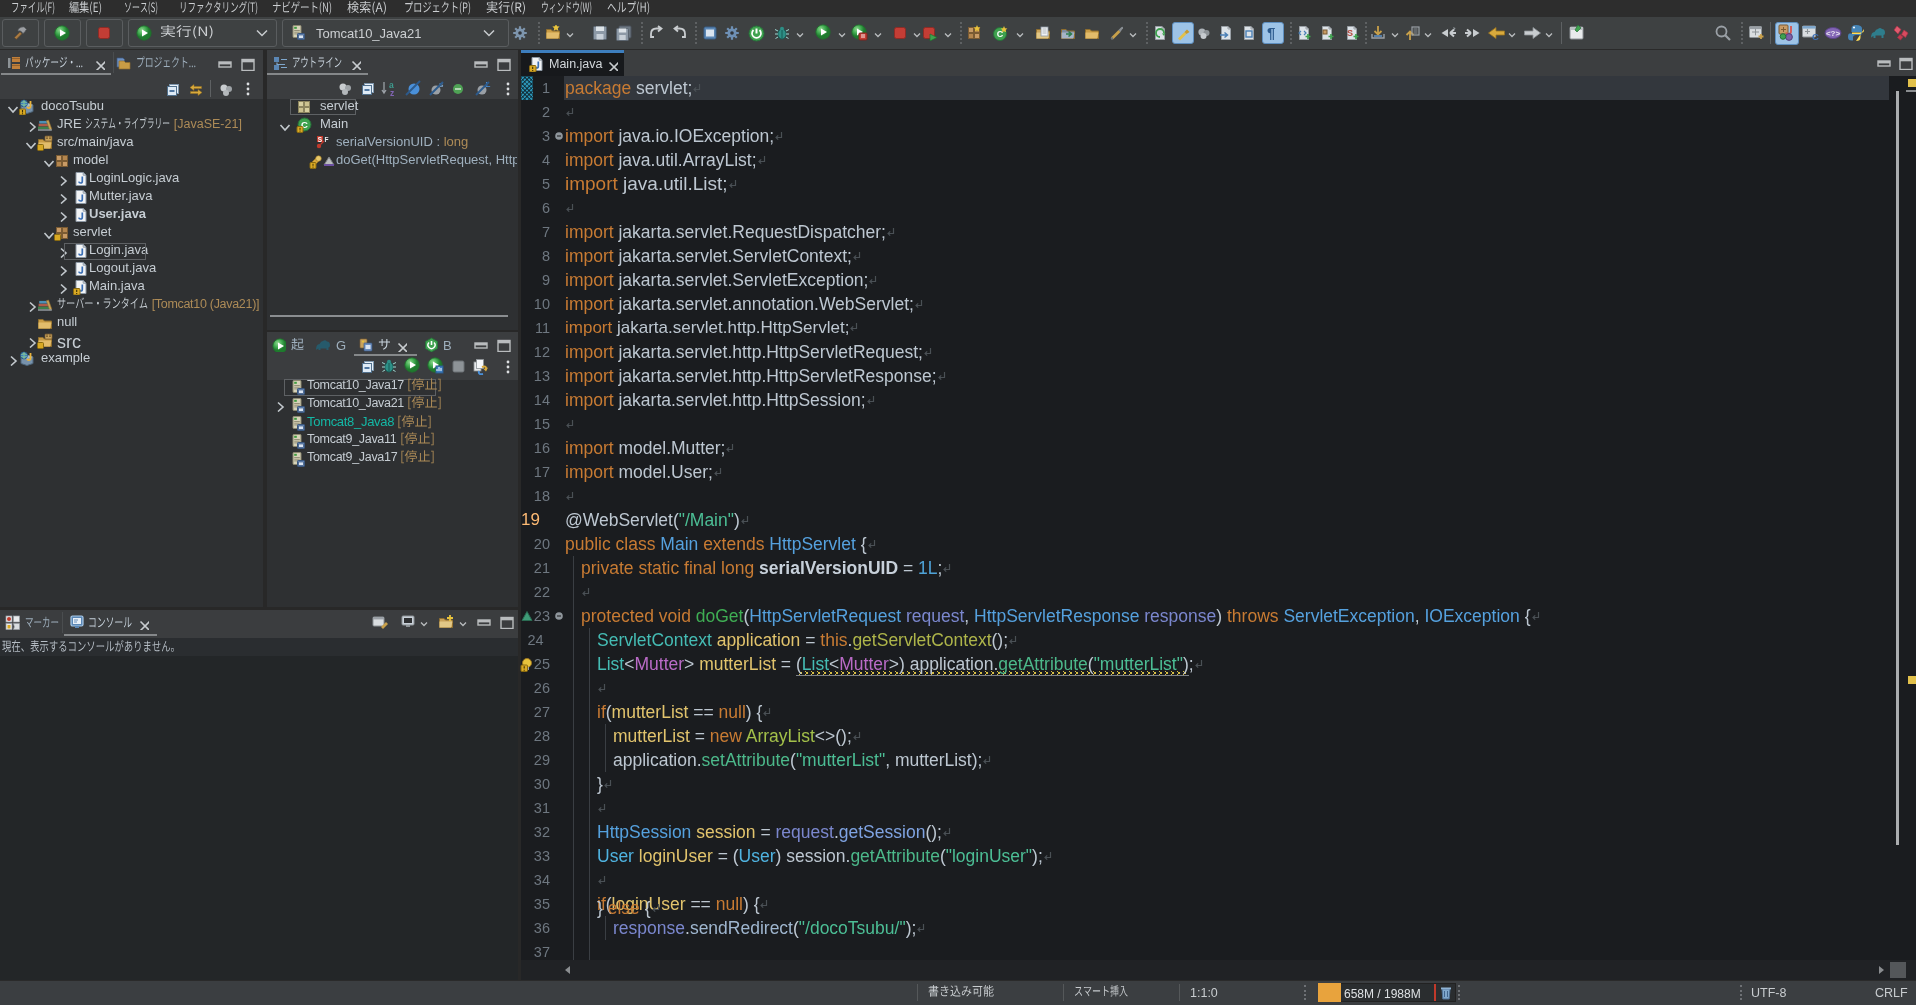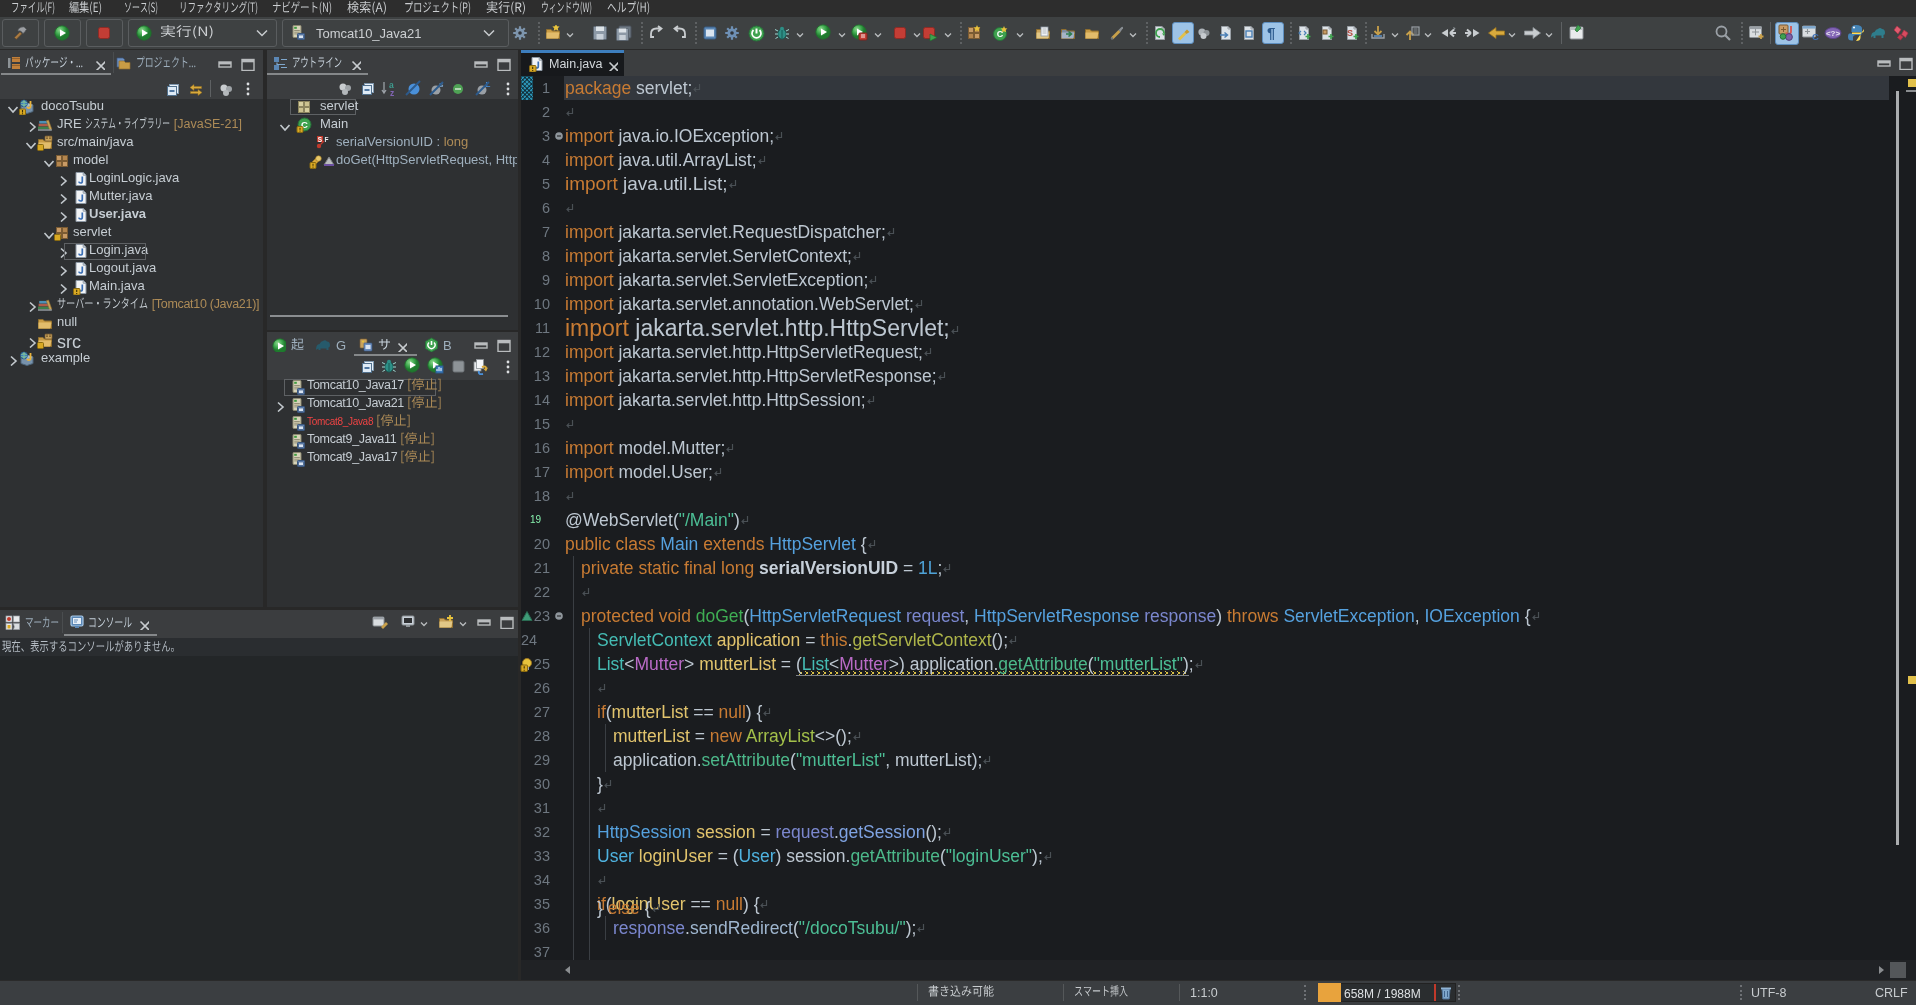--- a/index.html
+++ b/index.html
@@ -795,21 +795,21 @@
         <path fill="#AD8B57" d="M1.4 13.3L1.4 0.8L4.0 0.8L4.0 1.4L2.3 1.4L2.3 12.6L4.0 12.6L4.0 13.3ZM8.5 1.4L16.8 1.4L16.8 2.2L8.5 2.2ZM12.1 0.2L13.1 0.2L13.1 1.8L12.1 1.8ZM10.4 3.7L10.4 4.9L14.8 4.9L14.8 3.7ZM9.5 3.0L15.8 3.0L15.8 5.6L9.5 5.6ZM8.3 6.3L16.9 6.3L16.9 8.5L16.0 8.5L16.0 7.1L9.1 7.1L9.1 8.6L8.3 8.6ZM9.7 8.0L15.5 8.0L15.5 8.8L9.7 8.8ZM12.1 8.2L13.1 8.2L13.1 11.0Q13.1 11.4 13.0 11.7Q12.9 11.9 12.6 12.0Q12.2 12.1 11.7 12.1Q11.2 12.1 10.5 12.1Q10.5 11.9 10.4 11.7Q10.3 11.4 10.2 11.2Q10.6 11.2 10.9 11.2Q11.3 11.2 11.5 11.2Q11.8 11.2 11.9 11.2Q12.0 11.2 12.1 11.2Q12.1 11.1 12.1 11.0ZM7.8 0.2L8.8 0.5Q8.3 1.6 7.8 2.6Q7.2 3.7 6.5 4.7Q5.9 5.6 5.2 6.3Q5.1 6.2 5.0 6.0Q4.9 5.8 4.8 5.7Q4.7 5.5 4.6 5.4Q5.2 4.7 5.8 3.9Q6.4 3.1 7.0 2.1Q7.5 1.2 7.8 0.2ZM6.5 3.5L7.4 2.6L7.4 2.6L7.4 12.1L6.5 12.1ZM24.4 4.5L29.2 4.5L29.2 5.5L24.4 5.5ZM18.0 10.5L29.7 10.5L29.7 11.4L18.0 11.4ZM23.9 0.2L24.9 0.2L24.9 11.0L23.9 11.0ZM19.8 3.0L20.8 3.0L20.8 10.9L19.8 10.9ZM30.8 13.3L30.8 12.6L32.5 12.6L32.5 1.4L30.8 1.4L30.8 0.8L33.4 0.8L33.4 13.3Z"></path>
       </g>
     </svg></div>
 <svg style="position:absolute;left:290px;top:415px;" width="16" height="16" viewBox="0 0 16 16">
     <rect x="3" y="1.5" width="8" height="12" rx="0.8" fill="#D6D2B8" stroke="#8C8870"></rect>
     <rect x="4.2" y="2.8" width="2.6" height="2" fill="#3E9B3E"></rect>
     <path d="M4.2 6.5 h5.6 M4.2 8.2 h5.6 M4.2 9.9 h5.6" stroke="#8C8870" stroke-width="0.9"></path>
     <rect x="7.5" y="9.5" width="7" height="6" rx="0.8" fill="#6D90C0" stroke="#39567E"></rect>
     <rect x="8.6" y="11" width="4.8" height="3.4" fill="#D9E4F2" stroke="#39567E" stroke-width="0.7"></rect>
   </svg>
-<div style="position:absolute;left:307px;top:414px;font-size:10px;color:#ef4444;white-space:pre;letter-spacing:-0.3px">Tomcat8_Java8 <svg style="vertical-align:-6px;overflow:visible" width="35" height="17">
+<div style="position:absolute;left:307px;top:414px;font-size:13px;color:#14b8a6;white-space:pre;letter-spacing:-0.3px">Tomcat8_Java8 <svg style="vertical-align:-6px;overflow:visible" width="35" height="17">
       <g transform="scale(1.0061,1)">
         <path fill="#AD8B57" d="M1.4 13.3L1.4 0.8L4.0 0.8L4.0 1.4L2.3 1.4L2.3 12.6L4.0 12.6L4.0 13.3ZM8.5 1.4L16.8 1.4L16.8 2.2L8.5 2.2ZM12.1 0.2L13.1 0.2L13.1 1.8L12.1 1.8ZM10.4 3.7L10.4 4.9L14.8 4.9L14.8 3.7ZM9.5 3.0L15.8 3.0L15.8 5.6L9.5 5.6ZM8.3 6.3L16.9 6.3L16.9 8.5L16.0 8.5L16.0 7.1L9.1 7.1L9.1 8.6L8.3 8.6ZM9.7 8.0L15.5 8.0L15.5 8.8L9.7 8.8ZM12.1 8.2L13.1 8.2L13.1 11.0Q13.1 11.4 13.0 11.7Q12.9 11.9 12.6 12.0Q12.2 12.1 11.7 12.1Q11.2 12.1 10.5 12.1Q10.5 11.9 10.4 11.7Q10.3 11.4 10.2 11.2Q10.6 11.2 10.9 11.2Q11.3 11.2 11.5 11.2Q11.8 11.2 11.9 11.2Q12.0 11.2 12.1 11.2Q12.1 11.1 12.1 11.0ZM7.8 0.2L8.8 0.5Q8.3 1.6 7.8 2.6Q7.2 3.7 6.5 4.7Q5.9 5.6 5.2 6.3Q5.1 6.2 5.0 6.0Q4.9 5.8 4.8 5.7Q4.7 5.5 4.6 5.4Q5.2 4.7 5.8 3.9Q6.4 3.1 7.0 2.1Q7.5 1.2 7.8 0.2ZM6.5 3.5L7.4 2.6L7.4 2.6L7.4 12.1L6.5 12.1ZM24.4 4.5L29.2 4.5L29.2 5.5L24.4 5.5ZM18.0 10.5L29.7 10.5L29.7 11.4L18.0 11.4ZM23.9 0.2L24.9 0.2L24.9 11.0L23.9 11.0ZM19.8 3.0L20.8 3.0L20.8 10.9L19.8 10.9ZM30.8 13.3L30.8 12.6L32.5 12.6L32.5 1.4L30.8 1.4L30.8 0.8L33.4 0.8L33.4 13.3Z"></path>
       </g>
     </svg></div>
 <svg style="position:absolute;left:290px;top:433px;" width="16" height="16" viewBox="0 0 16 16">
     <rect x="3" y="1.5" width="8" height="12" rx="0.8" fill="#D6D2B8" stroke="#8C8870"></rect>
     <rect x="4.2" y="2.8" width="2.6" height="2" fill="#3E9B3E"></rect>
     <path d="M4.2 6.5 h5.6 M4.2 8.2 h5.6 M4.2 9.9 h5.6" stroke="#8C8870" stroke-width="0.9"></path>
     <rect x="7.5" y="9.5" width="7" height="6" rx="0.8" fill="#6D90C0" stroke="#39567E"></rect>
     <rect x="8.6" y="11" width="4.8" height="3.4" fill="#D9E4F2" stroke="#39567E" stroke-width="0.7"></rect>
@@ -932,26 +932,26 @@
 <div style="position:absolute;left:521px;top:268px;width:29px;height:24px;line-height:24px;text-align:right;font-size:14.5px;color:#6E7780">9</div>
 <div style="position:absolute;left:521px;top:292px;width:29px;height:24px;line-height:24px;text-align:right;font-size:14.5px;color:#6E7780">10</div>
 <div style="position:absolute;left:521px;top:316px;width:29px;height:24px;line-height:24px;text-align:right;font-size:14.5px;color:#6E7780">11</div>
 <div style="position:absolute;left:521px;top:340px;width:29px;height:24px;line-height:24px;text-align:right;font-size:14.5px;color:#6E7780">12</div>
 <div style="position:absolute;left:521px;top:364px;width:29px;height:24px;line-height:24px;text-align:right;font-size:14.5px;color:#6E7780">13</div>
 <div style="position:absolute;left:521px;top:388px;width:29px;height:24px;line-height:24px;text-align:right;font-size:14.5px;color:#6E7780">14</div>
 <div style="position:absolute;left:521px;top:412px;width:29px;height:24px;line-height:24px;text-align:right;font-size:14.5px;color:#6E7780">15</div>
 <div style="position:absolute;left:521px;top:436px;width:29px;height:24px;line-height:24px;text-align:right;font-size:14.5px;color:#6E7780">16</div>
 <div style="position:absolute;left:521px;top:460px;width:29px;height:24px;line-height:24px;text-align:right;font-size:14.5px;color:#6E7780">17</div>
 <div style="position:absolute;left:521px;top:484px;width:29px;height:24px;line-height:24px;text-align:right;font-size:14.5px;color:#6E7780">18</div>
-<div style="position:absolute;left:521px;top:508px;width:29px;height:24px;line-height:24px;text-align:center;font-size:10px;color:#86efac">19</div>
+<div style="position:absolute;left:521px;top:508px;width:29px;height:24px;line-height:24px;text-align:left;font-size:17px;color:#fdba74">19</div>
 <div style="position:absolute;left:521px;top:532px;width:29px;height:24px;line-height:24px;text-align:right;font-size:14.5px;color:#6E7780">20</div>
 <div style="position:absolute;left:521px;top:556px;width:29px;height:24px;line-height:24px;text-align:right;font-size:14.5px;color:#6E7780">21</div>
 <div style="position:absolute;left:521px;top:580px;width:29px;height:24px;line-height:24px;text-align:right;font-size:14.5px;color:#6E7780">22</div>
 <div style="position:absolute;left:521px;top:604px;width:29px;height:24px;line-height:24px;text-align:right;font-size:14.5px;color:#6E7780">23</div>
-<div style="position:absolute;left:521px;top:628px;width:29px;height:24px;line-height:24px;text-align:left;font-size:14.5px;color:#6E7780">24</div>
+<div style="position:absolute;left:521px;top:628px;width:29px;height:24px;line-height:24px;text-align:center;font-size:14.5px;color:#6E7780">24</div>
 <div style="position:absolute;left:521px;top:652px;width:29px;height:24px;line-height:24px;text-align:right;font-size:14.5px;color:#6E7780">25</div>
 <div style="position:absolute;left:521px;top:676px;width:29px;height:24px;line-height:24px;text-align:right;font-size:14.5px;color:#6E7780">26</div>
 <div style="position:absolute;left:521px;top:700px;width:29px;height:24px;line-height:24px;text-align:right;font-size:14.5px;color:#6E7780">27</div>
 <div style="position:absolute;left:521px;top:724px;width:29px;height:24px;line-height:24px;text-align:right;font-size:14.5px;color:#6E7780">28</div>
 <div style="position:absolute;left:521px;top:748px;width:29px;height:24px;line-height:24px;text-align:right;font-size:14.5px;color:#6E7780">29</div>
 <div style="position:absolute;left:521px;top:772px;width:29px;height:24px;line-height:24px;text-align:right;font-size:14.5px;color:#6E7780">30</div>
 <div style="position:absolute;left:521px;top:796px;width:29px;height:24px;line-height:24px;text-align:right;font-size:14.5px;color:#6E7780">31</div>
 <div style="position:absolute;left:521px;top:820px;width:29px;height:24px;line-height:24px;text-align:right;font-size:14.5px;color:#6E7780">32</div>
 <div style="position:absolute;left:521px;top:844px;width:29px;height:24px;line-height:24px;text-align:right;font-size:14.5px;color:#6E7780">33</div>
 <div style="position:absolute;left:521px;top:868px;width:29px;height:24px;line-height:24px;text-align:right;font-size:14.5px;color:#6E7780">34</div>
@@ -1002,21 +1002,21 @@
     </svg></div>
 <div style="position:absolute;left:565px;top:244px;height:24px;line-height:24px;font-size:17.5px;white-space:pre;color:#BDC7D1"><span style="display:inline-block;width:0px"></span><span style="color:#C87B33">import </span><span style="color:#BDC7D1">jakarta.servlet.ServletContext;</span><svg width="11" height="12" style="vertical-align:-1px">
       <use href="#pilc"></use>
     </svg></div>
 <div style="position:absolute;left:565px;top:268px;height:24px;line-height:24px;font-size:17.5px;white-space:pre;color:#BDC7D1"><span style="display:inline-block;width:0px"></span><span style="color:#C87B33">import </span><span style="color:#BDC7D1">jakarta.servlet.ServletException;</span><svg width="11" height="12" style="vertical-align:-1px">
       <use href="#pilc"></use>
     </svg></div>
 <div style="position:absolute;left:565px;top:292px;height:24px;line-height:24px;font-size:17.5px;white-space:pre;color:#BDC7D1"><span style="display:inline-block;width:0px"></span><span style="color:#C87B33">import </span><span style="color:#BDC7D1">jakarta.servlet.annotation.WebServlet;</span><svg width="11" height="12" style="vertical-align:-1px">
       <use href="#pilc"></use>
     </svg></div>
-<div style="position:absolute;left:565px;top:316px;height:24px;line-height:24px;font-size:23px;white-space:pre;color:#BDC7D1"><span style="display:inline-block;width:0px"></span><span style="color:#C87B33">import </span><span style="color:#BDC7D1">jakarta.servlet.http.HttpServlet;</span><svg width="11" height="12" style="vertical-align:-1px">
+<div style="position:absolute;left:565px;top:316px;height:24px;line-height:24px;font-size:17px;white-space:pre;color:#BDC7D1"><span style="display:inline-block;width:0px"></span><span style="color:#C87B33">import </span><span style="color:#BDC7D1">jakarta.servlet.http.HttpServlet;</span><svg width="11" height="12" style="vertical-align:-1px">
       <use href="#pilc"></use>
     </svg></div>
 <div style="position:absolute;left:565px;top:340px;height:24px;line-height:24px;font-size:17.5px;white-space:pre;color:#BDC7D1"><span style="display:inline-block;width:0px"></span><span style="color:#C87B33">import </span><span style="color:#BDC7D1">jakarta.servlet.http.HttpServletRequest;</span><svg width="11" height="12" style="vertical-align:-1px">
       <use href="#pilc"></use>
     </svg></div>
 <div style="position:absolute;left:565px;top:364px;height:24px;line-height:24px;font-size:17.5px;white-space:pre;color:#BDC7D1"><span style="display:inline-block;width:0px"></span><span style="color:#C87B33">import </span><span style="color:#BDC7D1">jakarta.servlet.http.HttpServletResponse;</span><svg width="11" height="12" style="vertical-align:-1px">
       <use href="#pilc"></use>
     </svg></div>
 <div style="position:absolute;left:565px;top:388px;height:24px;line-height:24px;font-size:17.5px;white-space:pre;color:#BDC7D1"><span style="display:inline-block;width:0px"></span><span style="color:#C87B33">import </span><span style="color:#BDC7D1">jakarta.servlet.http.HttpSession;</span><svg width="11" height="12" style="vertical-align:-1px">
       <use href="#pilc"></use>

